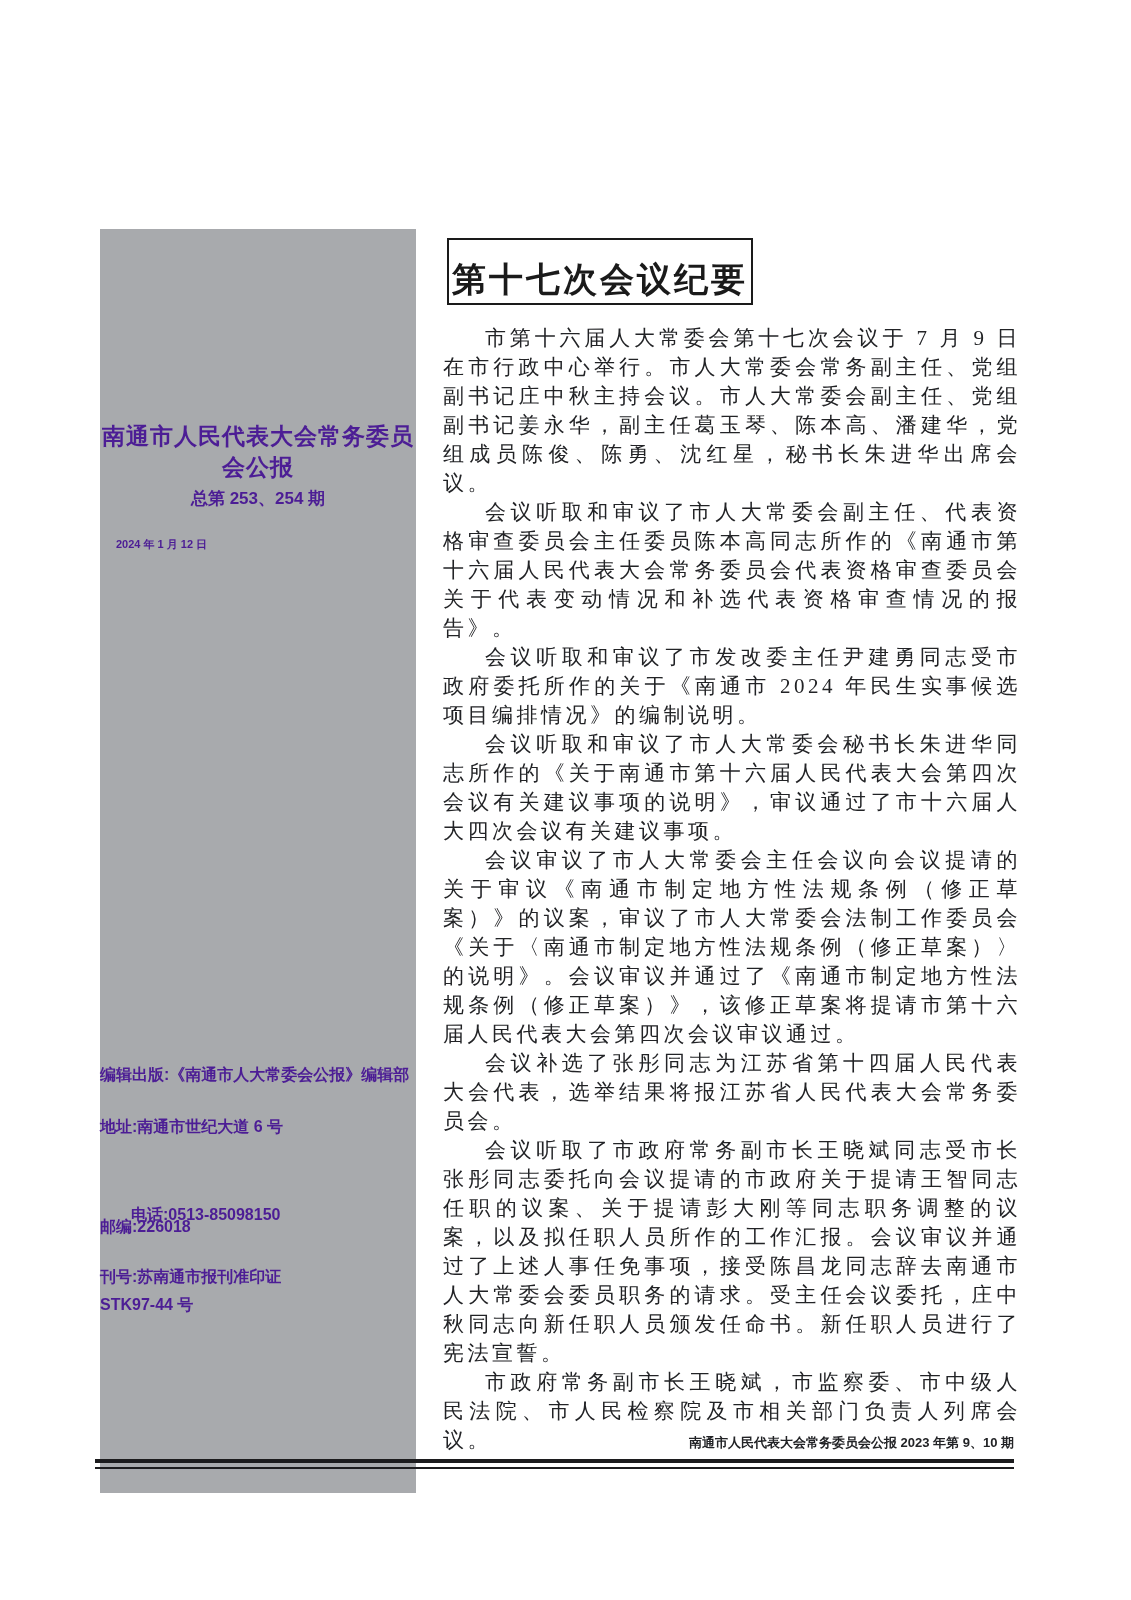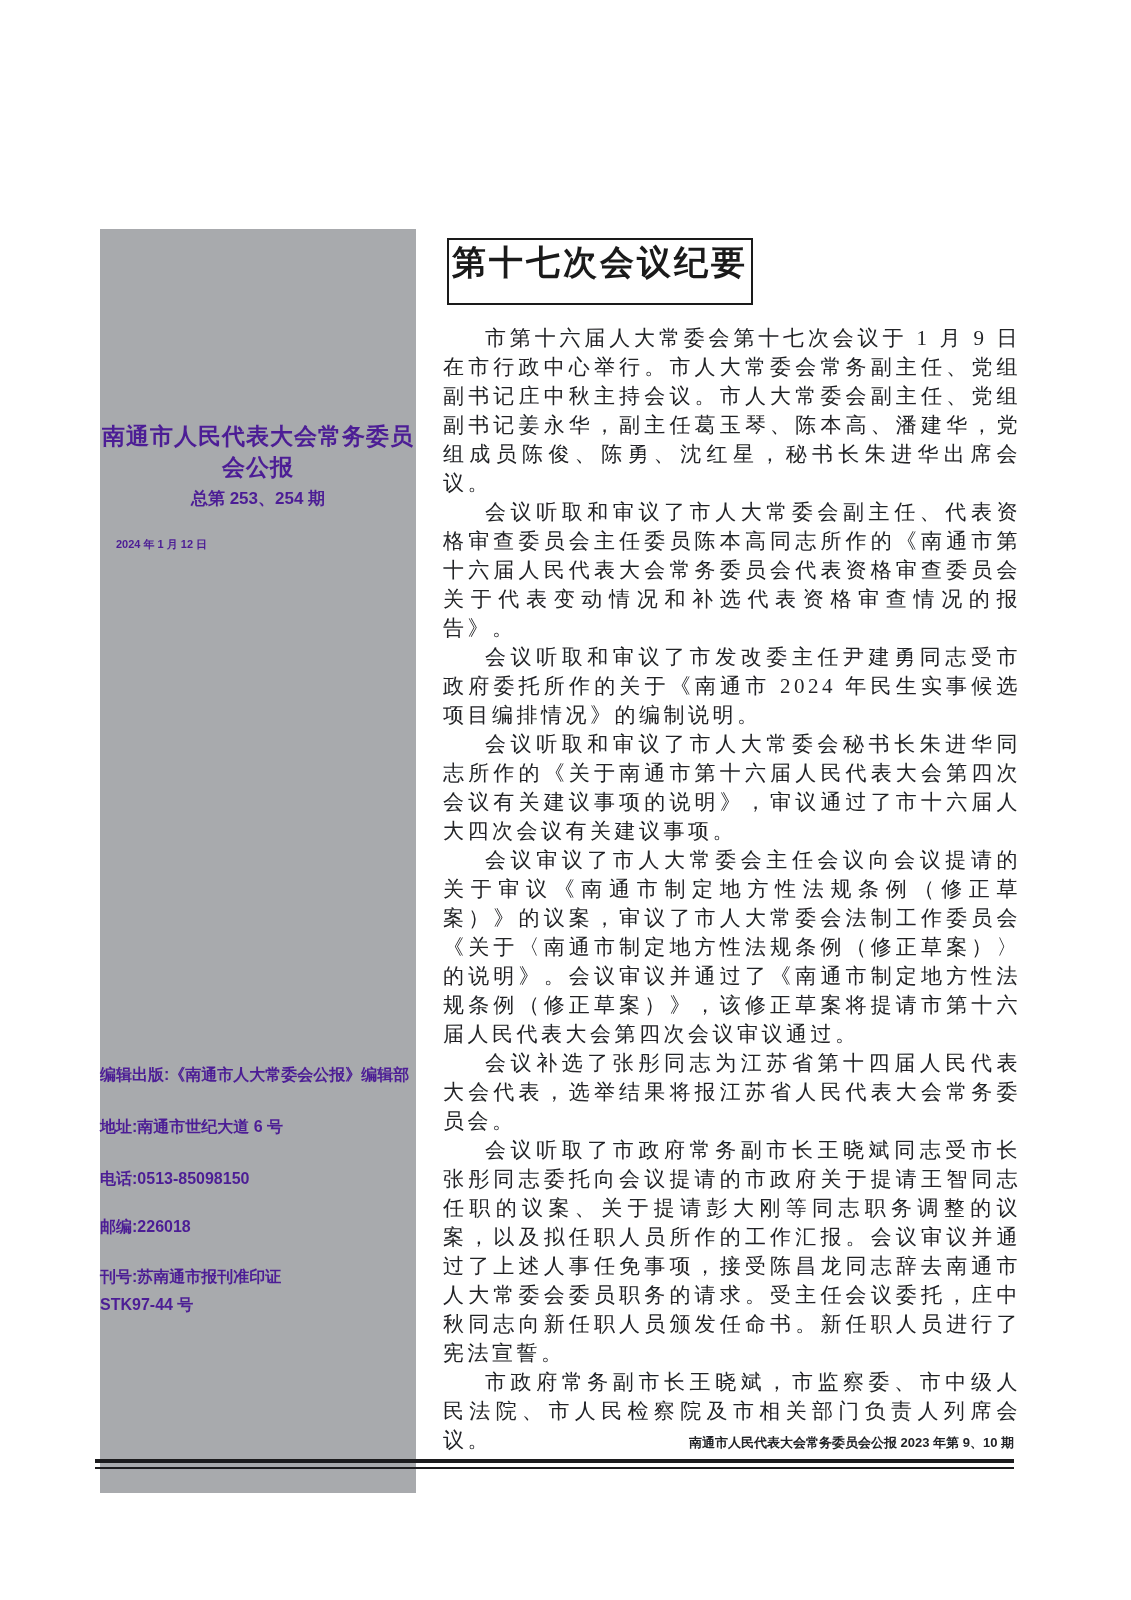--- a/index.html
+++ b/index.html
@@ -58,36 +58,36 @@
     position: absolute;
     left: 0;
     width: 100%;
     text-align: left;
     font-size: 16px;
     font-weight: bold;
     white-space: nowrap;
   }
   .pub-0 { top: 836px; }
   .pub-1 { top: 888px; }
-  .pub-2 { top: 940px; }
+  .pub-2 { top: 976px; padding-left: 31px; }
   .pub-3 { top: 988px; }
   .pub-4 { top: 1038px; }
   .pub-5 { top: 1066px; }
 
   
   .title-box {
     position: absolute;
     left: 447px;
     top: 238px;
     width: 306px;
     height: 67px;
     border: 2px solid #1a1a1a;
     background: #ffffff;
     display: flex;
-    align-items: flex-start;
+    align-items: flex-end;
     justify-content: center;
     font-family: "Liberation Sans", sans-serif;
     font-size: 34px;
     font-weight: bold;
     letter-spacing: 3px;
     color: #1a1a1a;
   }
   .body-text {
     position: absolute;
     left: 443px;
@@ -148,21 +148,21 @@
   <div class="pub-line pub-3">邮编:226018</div>
   <div class="pub-line pub-4">刊号:苏南通市报刊准印证</div>
   <div class="pub-line pub-5">STK97-44 号</div>
 </aside>
 
 <div class="title-box">
   <span>第十七次会议纪要</span>
 </div>
 
 <main class="body-text">
-  <p>市第十六届人大常委会第十七次会议于 1 月 9 日在市行政中心举行。市人大常委会常务副主任、党组副书记庄中秋主持会议。市人大常委会副主任、党组副书记姜永华，副主任葛玉琴、陈本高、潘建华，党组成员陈俊、陈勇、沈红星，秘书长朱进华出席会议。</p>
+  <p>市第十六届人大常委会第十七次会议于 7 月 9 日在市行政中心举行。市人大常委会常务副主任、党组副书记庄中秋主持会议。市人大常委会副主任、党组副书记姜永华，副主任葛玉琴、陈本高、潘建华，党组成员陈俊、陈勇、沈红星，秘书长朱进华出席会议。</p>
   <p>会议听取和审议了市人大常委会副主任、代表资格审查委员会主任委员陈本高同志所作的《南通市第十六届人民代表大会常务委员会代表资格审查委员会关于代表变动情况和补选代表资格审查情况的报告》。</p>
   <p>会议听取和审议了市发改委主任尹建勇同志受市政府委托所作的关于《南通市 2024 年民生实事候选项目编排情况》的编制说明。</p>
   <p>会议听取和审议了市人大常委会秘书长朱进华同志所作的《关于南通市第十六届人民代表大会第四次会议有关建议事项的说明》，审议通过了市十六届人大四次会议有关建议事项。</p>
   <p>会议审议了市人大常委会主任会议向会议提请的关于审议《南通市制定地方性法规条例（修正草案）》的议案，审议了市人大常委会法制工作委员会《关于〈南通市制定地方性法规条例（修正草案）〉的说明》。会议审议并通过了《南通市制定地方性法规条例（修正草案）》，该修正草案将提请市第十六届人民代表大会第四次会议审议通过。</p>
   <p>会议补选了张彤同志为江苏省第十四届人民代表大会代表，选举结果将报江苏省人民代表大会常务委员会。</p>
   <p>会议听取了市政府常务副市长王晓斌同志受市长张彤同志委托向会议提请的市政府关于提请王智同志任职的议案、关于提请彭大刚等同志职务调整的议案，以及拟任职人员所作的工作汇报。会议审议并通过了上述人事任免事项，接受陈昌龙同志辞去南通市人大常委会委员职务的请求。受主任会议委托，庄中秋同志向新任职人员颁发任命书。新任职人员进行了宪法宣誓。</p>
   <p>市政府常务副市长王晓斌，市监察委、市中级人民法院、市人民检察院及市相关部门负责人列席会议。</p>
 </main>
 
 <div class="footer-caption">南通市人民代表大会常务委员会公报 2023 年第 9、10 期</div>

